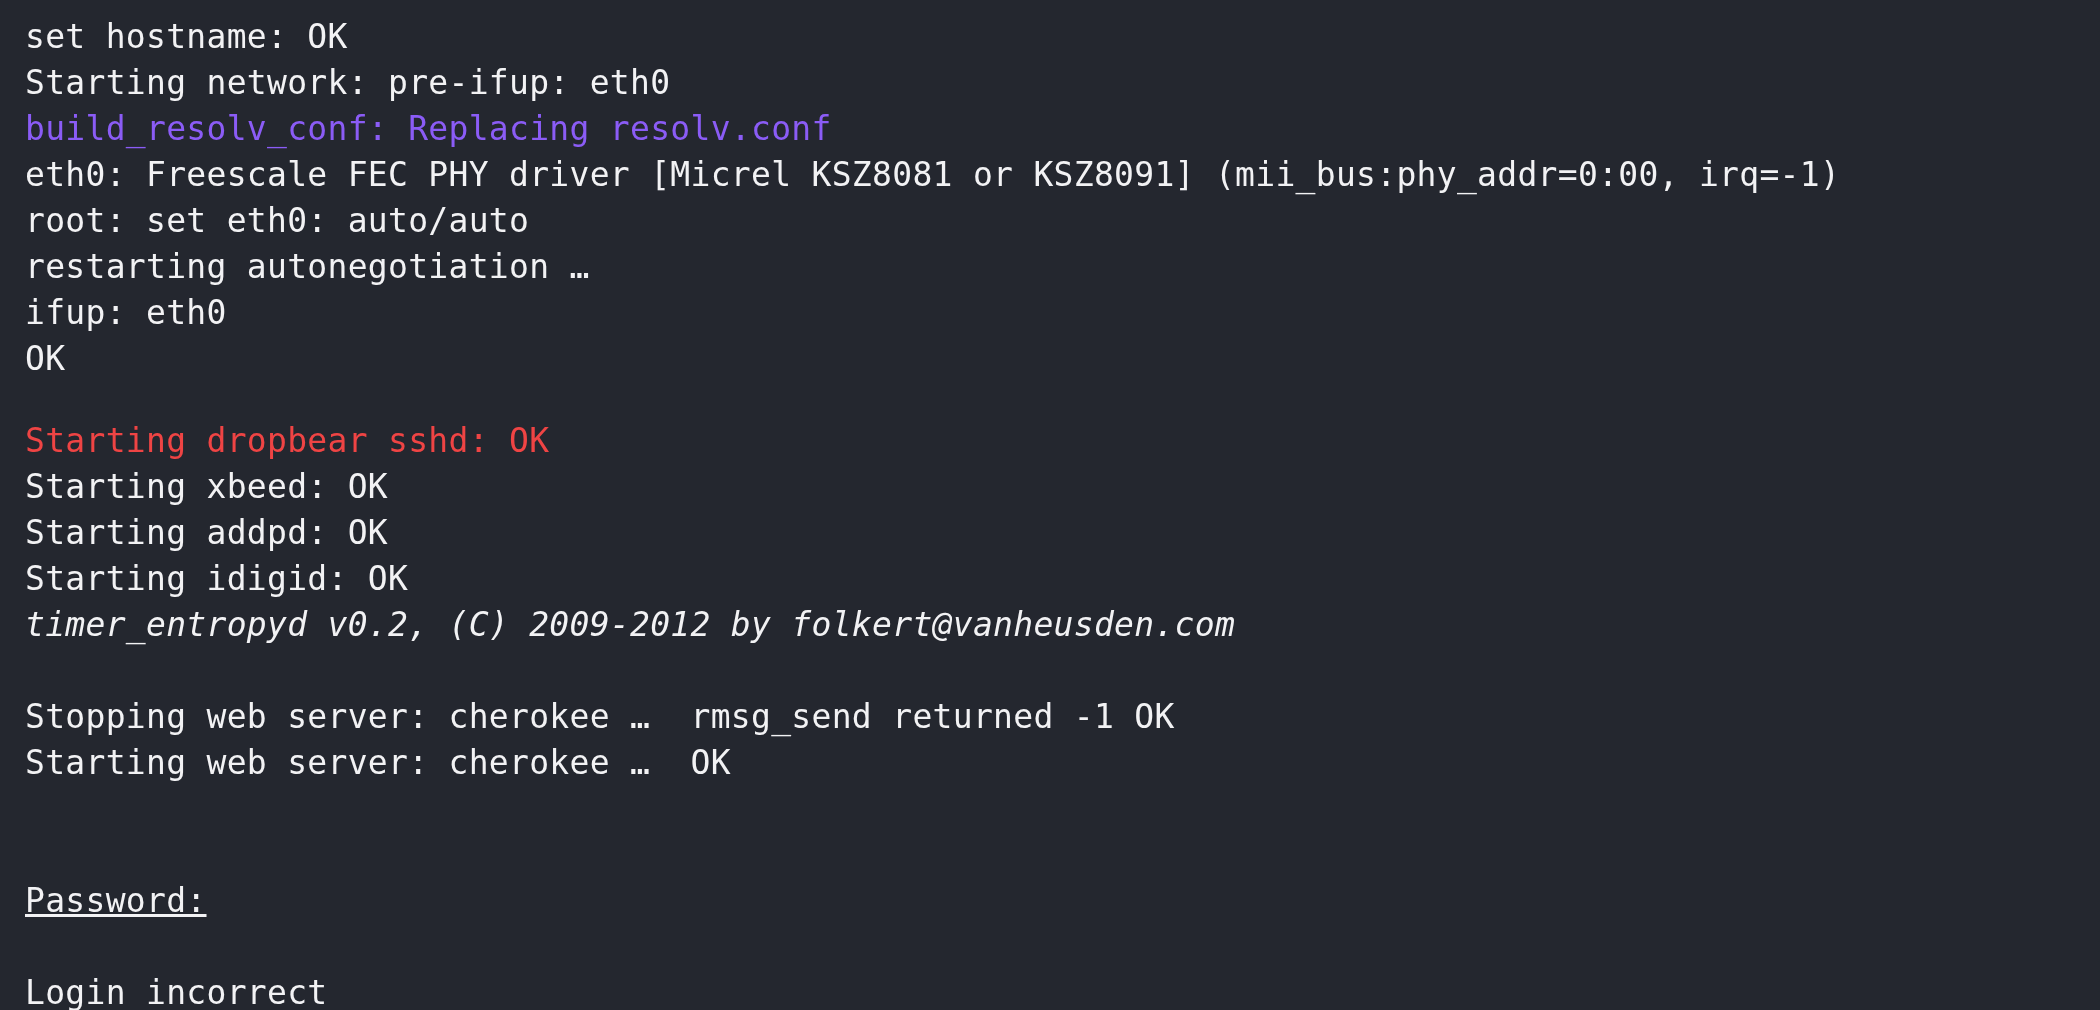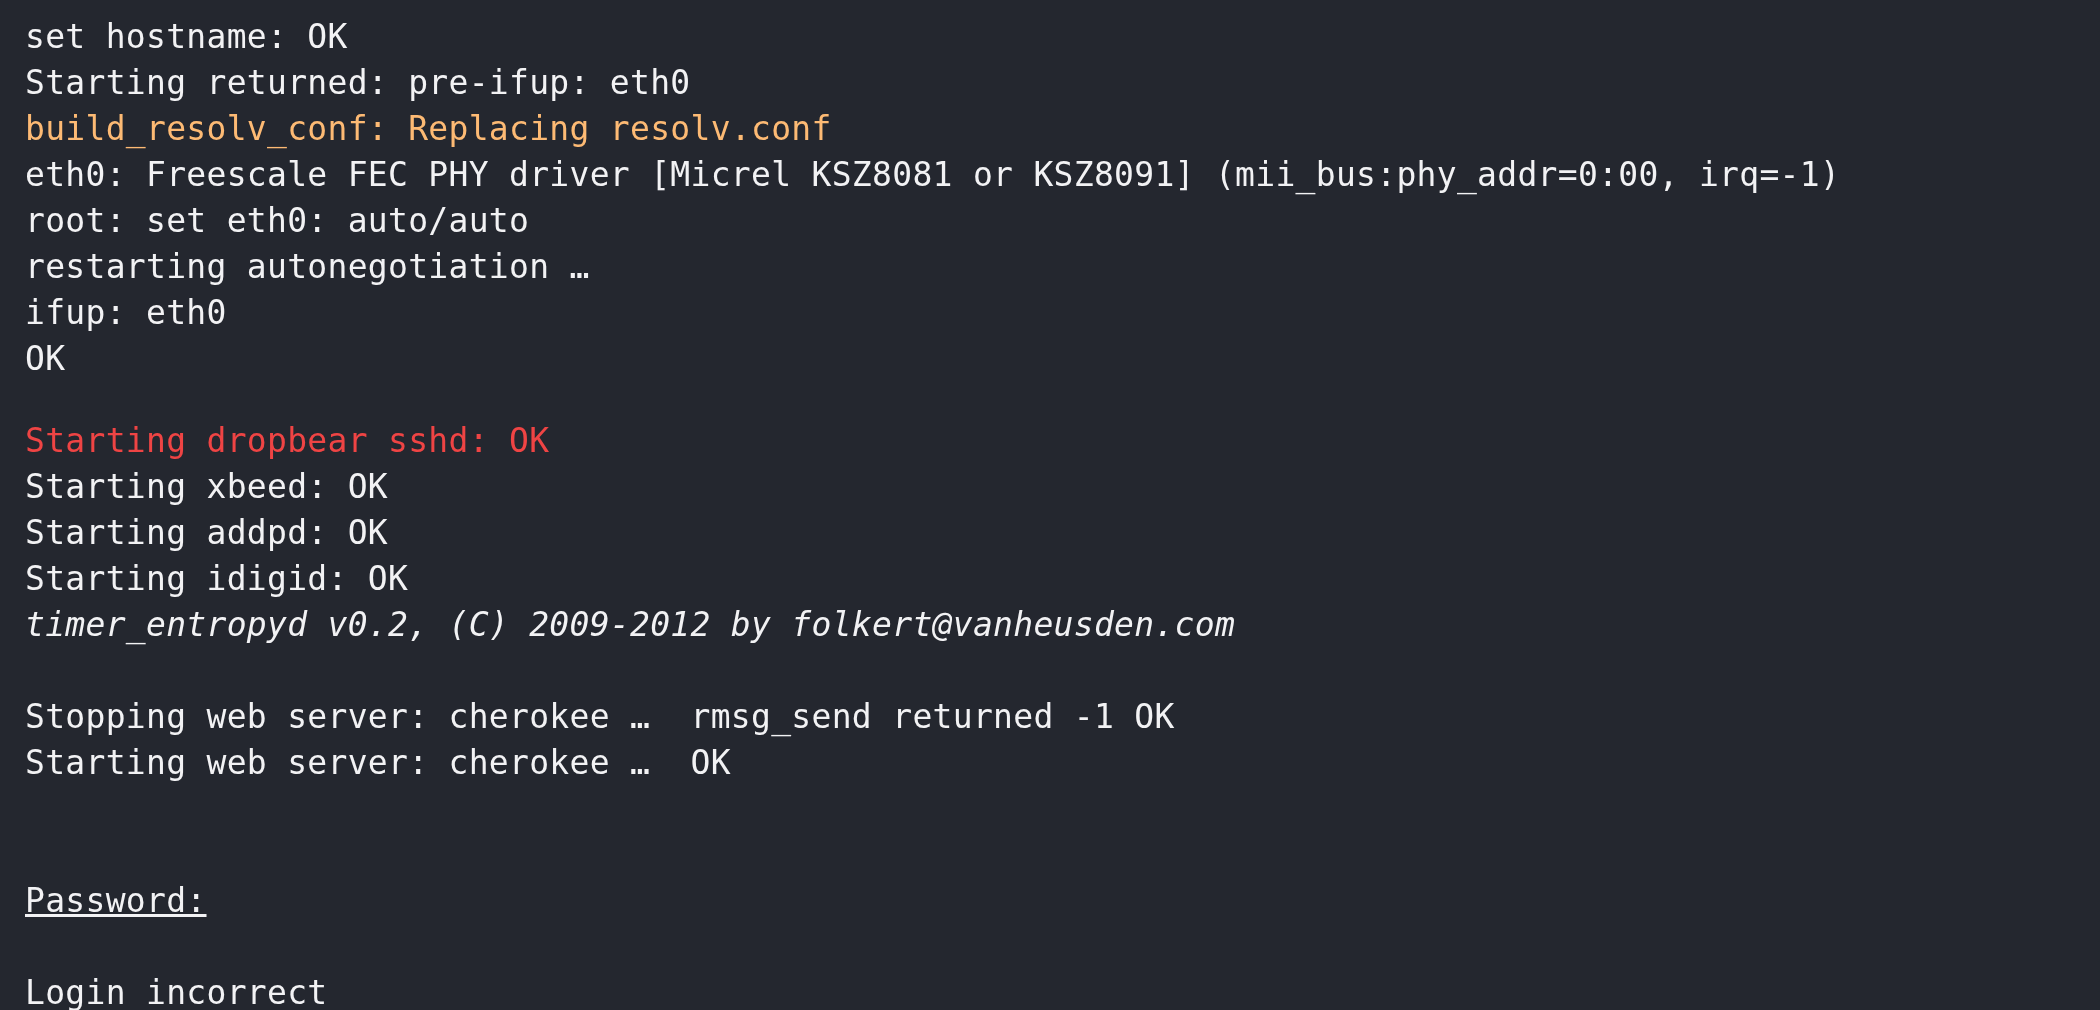--- a/index.html
+++ b/index.html
@@ -34,22 +34,22 @@
   }
   .line.blank {
     color: transparent;
   }
 </style>
 </head>
 <body>
 
 <div id="terminal" style="background: rgb(36, 39, 47);">
     <div class="line" style="color: rgb(242, 242, 244);">set hostname: OK</div>
-    <div class="line" style="color: rgb(242, 242, 244);">Starting returned: pre-ifup: eth0</div>
-    <div class="line" style="color: #fdba74;">build_resolv_conf: Replacing resolv.conf</div>
+    <div class="line" style="color: rgb(242, 242, 244);">Starting network: pre-ifup: eth0</div>
+    <div class="line" style="color: #8b5cf6;">build_resolv_conf: Replacing resolv.conf</div>
     <div class="line" style="color: rgb(242, 242, 244);">eth0: Freescale FEC PHY driver [Micrel KSZ8081 or KSZ8091] (mii_bus:phy_addr=0:00, irq=-1)</div>
     <div class="line" style="color: rgb(242, 242, 244);">root: set eth0: auto/auto</div>
     <div class="line" style="color: rgb(242, 242, 244);">restarting autonegotiation …</div>
     <div class="line" style="color: rgb(242, 242, 244);">ifup: eth0</div>
     <div class="line" style="color: rgb(242, 242, 244);">OK</div>
     <div class="line" style="color: #ef4444; margin-top: 36px;">Starting dropbear sshd: OK</div>
     <div class="line" style="color: rgb(242, 242, 244);">Starting xbeed: OK</div>
     <div class="line" style="color: rgb(242, 242, 244);">Starting addpd: OK</div>
     <div class="line" style="color: rgb(242, 242, 244);">Starting idigid: OK</div>
     <div class="line" style="color: rgb(242, 242, 244); font-style: italic;">timer_entropyd v0.2, (C) 2009-2012 by folkert@vanheusden.com</div>

